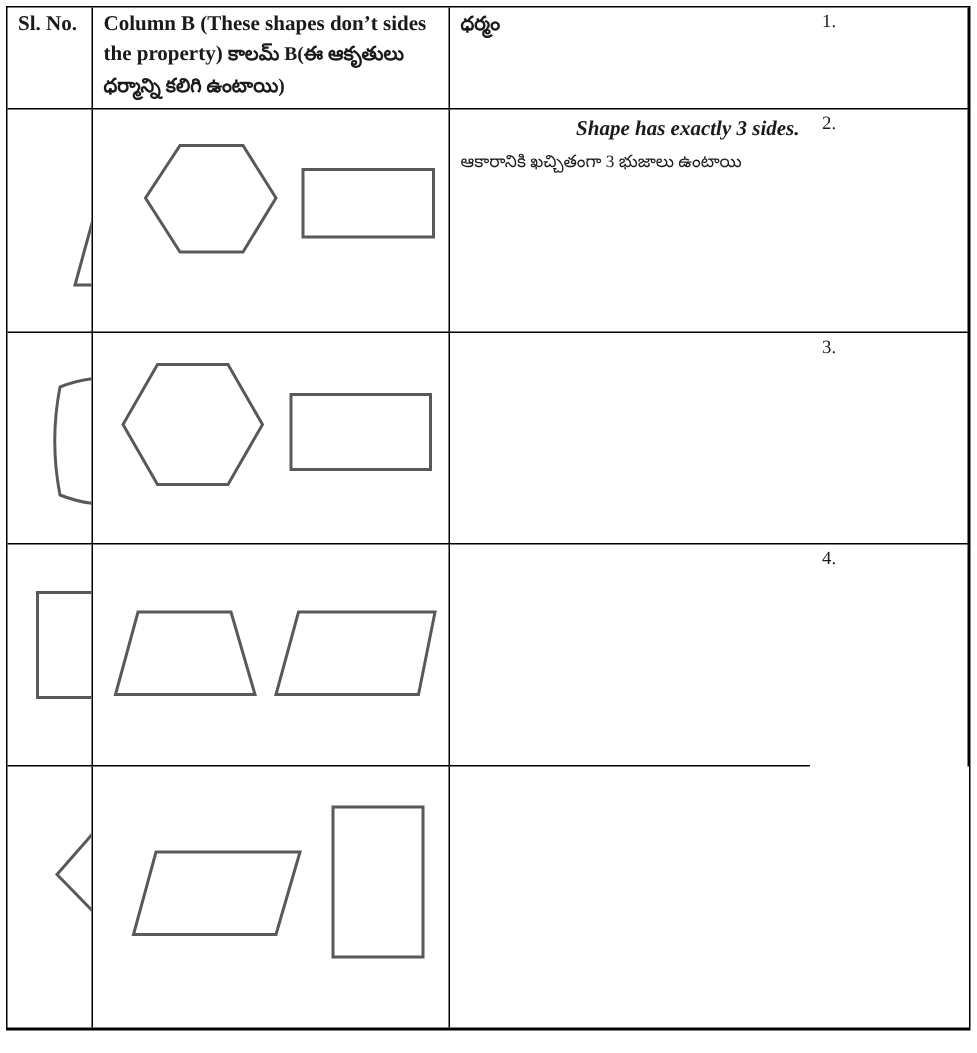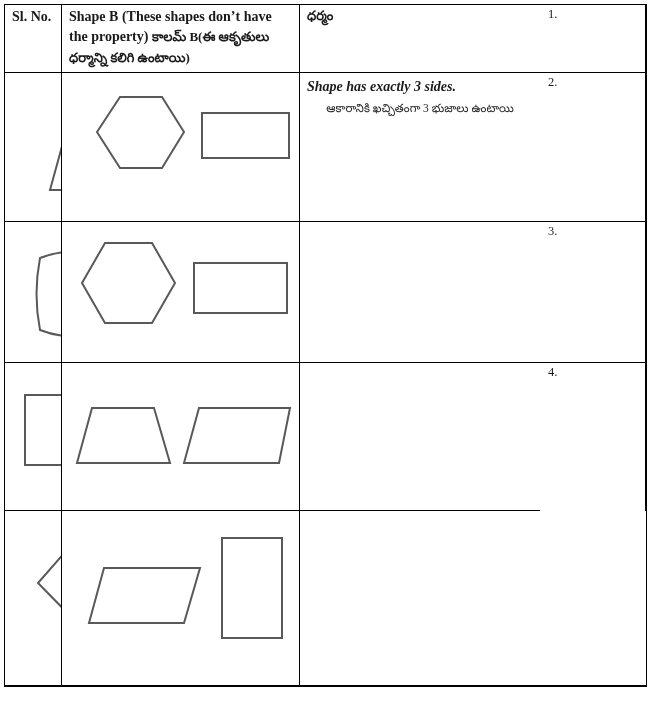--- a/index.html
+++ b/index.html
@@ -45,27 +45,27 @@
 
   .num-cell { padding: 2px 0 0 8px; font-size: 12.5px; }
 
   .prop-en {
     display: block;
     margin: 4px 7px 2px 7px;
     font-weight: bold;
     font-style: italic;
     font-size: 14px;
     line-height: 1.4;
+    text-align: right;
   }
   .prop-te {
     display: block;
     margin: 2px 7px 0 7px;
     font-size: 11.5px;
     line-height: 1.6;
-    text-align: center;
   }
 
   svg.shapes {
     position: absolute;
     left: 0;
     top: 0;
     width: 100%;
     height: 100%;
     display: block;
     overflow: visible;
@@ -74,21 +74,21 @@
 </head>
 <body>
 
 <div class="page">
   <div class="grid">
 
     <div class="cell hdr">
       <span>Sl. No.</span>
     </div>
     <div class="cell hdr">
-      <span>Shape B (These shapes don’t have the property) </span><span class="telugu">కాలమ్ B(ఈ ఆకృతులు ధర్మాన్ని కలిగి ఉంటాయి)</span>
+      <span>Column B (These shapes don’t sides the property) </span><span class="telugu">కాలమ్ B(ఈ ఆకృతులు ధర్మాన్ని కలిగి ఉంటాయి)</span>
     </div>
     <div class="cell hdr last-col">
       <span class="block telugu">ధర్మం</span>
     </div>
 
     <div class="cell num-cell">
       <span>1.</span>
     </div>
     <div class="cell">
       <svg class="shapes">

